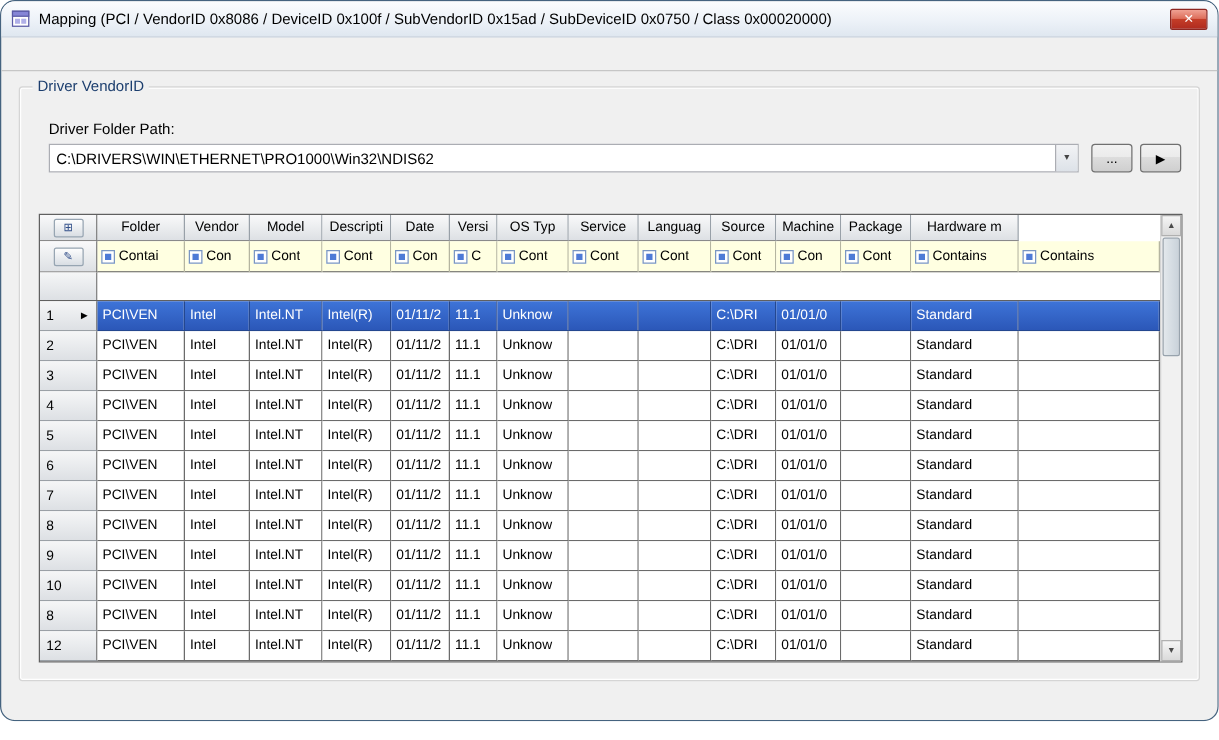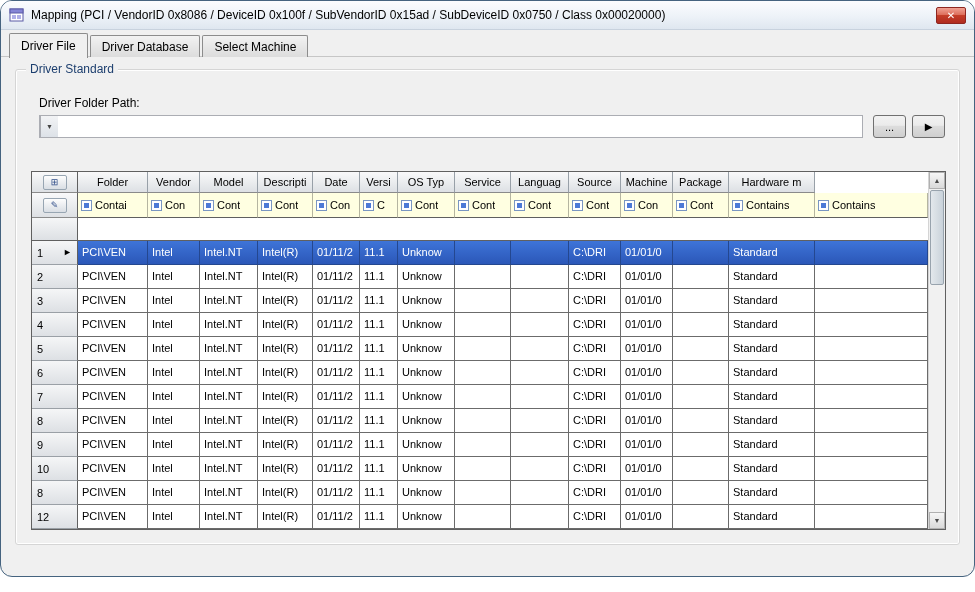--- a/index.html
+++ b/index.html
@@ -177,33 +177,29 @@
         <rect x="1" y="2" width="13" height="4" fill="#8585D6" stroke="#5A5AA5"></rect>
         <rect x="3" y="8" width="4" height="4" fill="#B0B0E8"></rect>
         <rect x="8" y="8" width="4" height="4" fill="#B0B0E8"></rect>
       </svg>
     </span>
     <span class="title-text">Mapping (PCI / VendorID 0x8086 / DeviceID 0x100f / SubVendorID 0x15ad / SubDeviceID 0x0750 / Class 0x00020000)</span>
     <span class="close-btn">✕</span>
   </div>
 
   <div class="tabline"></div>
-  <div class="tabs">
-    <div class="tab active">Driver File</div>
-    <div class="tab">Driver Database</div>
-    <div class="tab">Select Machine</div>
+
+  <div class="groupbox">
+    <span class="group-label">Driver VendorID</span>
   </div>
 
-  <div class="groupbox">
-    <span class="group-label">Driver Standard</span>
-  </div>
-
   <div class="path-label">Driver Folder Path:</div>
 
   <div class="combo">
+    <input class="combo-input" value="C:\DRIVERS\WIN\ETHERNET\PRO1000\Win32\NDIS62" style="">
     <div class="combo-btn">
       <span>▼</span>
     </div>
   </div>
   <div class="small-btn browse-btn">...</div>
   <div class="small-btn play-btn">
     <span>▶</span>
   </div>
 
   <div class="grid-wrap">

